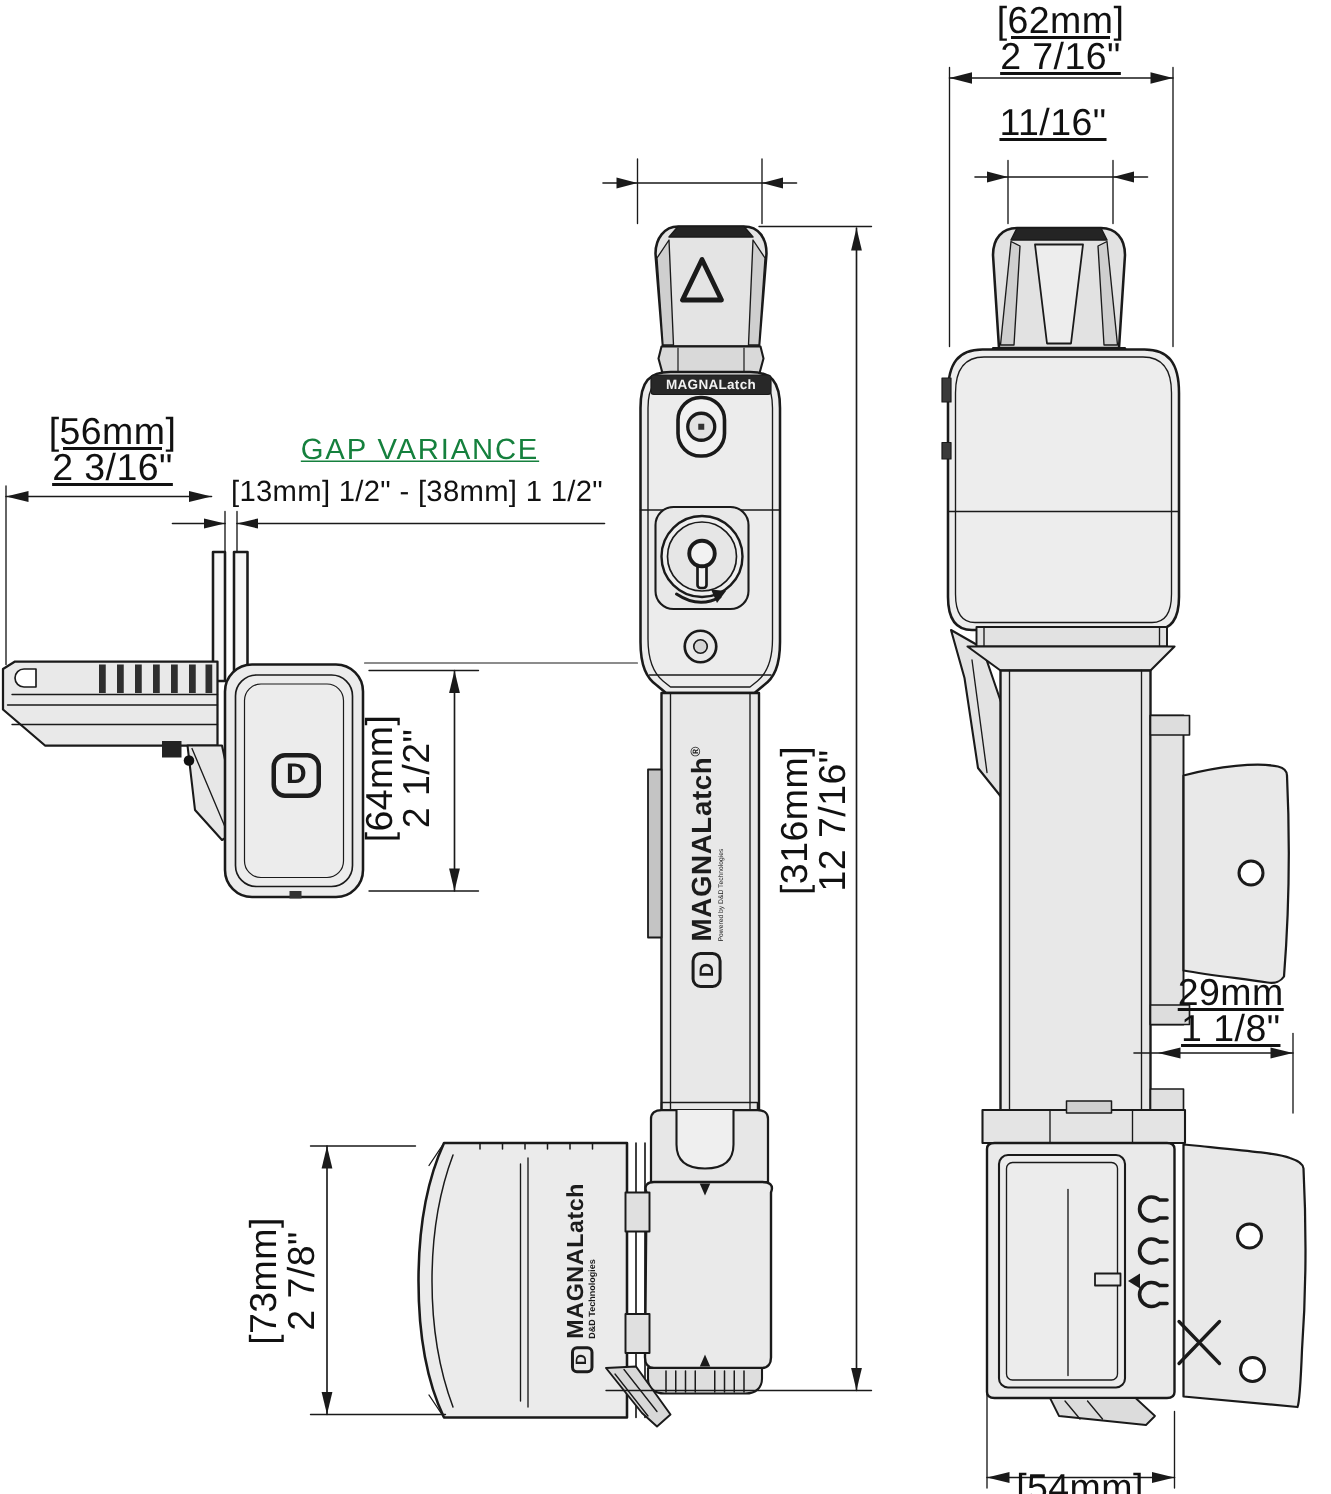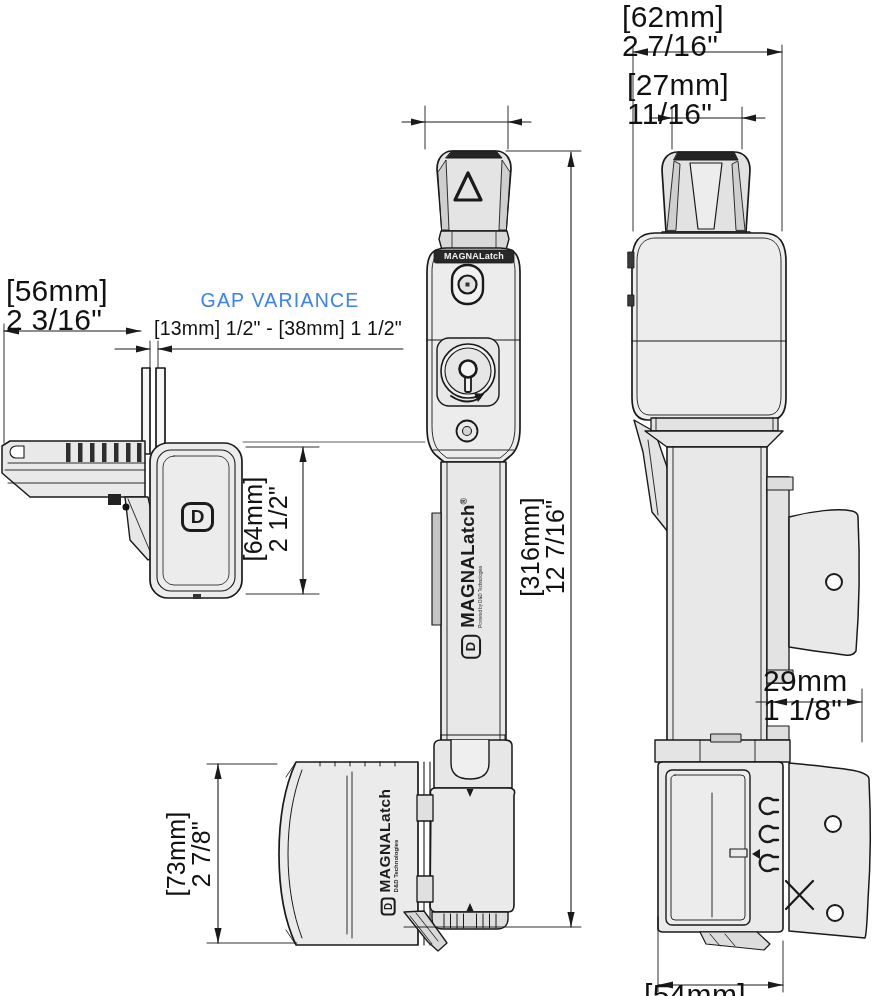--- a/index.html
+++ b/index.html
@@ -1,21 +1,21 @@
 <!DOCTYPE html>
 <html><head>
 <meta charset="utf-8">
 <style>
   * { margin:0; padding:0; box-sizing:border-box; }
   html,body { background:#ffffff; font-family:"Liberation Sans", sans-serif; }
   .canvas { position:relative; width:887px; height:996px; background:#ffffff; color:#111111; overflow:hidden; }
   .art { position:absolute; left:0; top:0; }
-  .dim { position:absolute; font-size:30px; line-height:0.97; color:#111111; letter-spacing:0.3px; white-space:nowrap; }
+  .dim { position:absolute; text-align:center; font-size:25px; line-height:0.97; color:#111111; letter-spacing:0.3px; white-space:nowrap;text-decoration:underline; }
   .dim-rot { position:absolute; text-align:center; font-size:25px; line-height:0.99; color:#111111; letter-spacing:0.3px; white-space:nowrap; transform:translate(-50%,-50%) rotate(-90deg); }
-  .gap-title { position:absolute; font-size:19.5px; letter-spacing:1.2px; text-align:center; color:#3b82f6; white-space:nowrap; }
+  .gap-title { position:absolute; font-size:19.5px; letter-spacing:1.2px; text-align:center; color:#15803d; white-space:nowrap;text-decoration:underline; }
   .gap-range { position:absolute; font-size:19.5px; text-align:center; color:#111111; white-space:nowrap; letter-spacing:0.2px; }
   .band-label { position:absolute; color:#f2f2f2; font-size:9px; font-weight:bold; text-align:center; letter-spacing:0.2px; line-height:13px; overflow:hidden; }
   .brand-rot { position:absolute; transform:translate(-50%,-50%) rotate(-90deg); display:flex; align-items:center; }
   .dlogo { border:2.5px solid #1c1c1c; border-radius:6px; font-weight:bold; display:flex; align-items:center; justify-content:center; color:#1c1c1c; background:transparent; }
   .dlogo-abs { position:absolute; border:3px solid #1c1c1c; border-radius:9px; font-weight:bold; display:flex; align-items:center; justify-content:center; color:#1c1c1c; }
   .brand-col { text-align:left; }
   .brand-main { font-weight:bold; color:#1c1c1c; letter-spacing:0.4px; line-height:1; }
   .brand-reg { font-size:9px; vertical-align:super; font-weight:bold; }
   .brand-tag { color:#1c1c1c; line-height:1.2; }
 </style>
@@ -240,21 +240,20 @@
       </g>
     </g>
   </svg>
 
   <div class="dim" style="left:622px; top:2px; width:170px;">
     <div>[62mm]</div>
     <div>2 7/16"</div>
   </div>
 
   <div class="dim" style="left:627px; top:70px; width:150px;">
-    <div>[27mm]</div>
     <div>11/16"</div>
   </div>
 
 
   <div class="dim" style="left:6px; top:276px; width:138px;">
     <div>[56mm]</div>
     <div>2 3/16"</div>
   </div>
 
   <div class="gap-title" style="left:175px; top:289px; width:210px;">GAP VARIANCE</div>
@@ -263,21 +262,21 @@
   <div class="dim-rot" style="left:266px; top:519px;">
     <div>[64mm]</div>
     <div>2 1/2"</div>
   </div>
 
   <div class="dim-rot" style="left:543px; top:547px;">
     <div>[316mm]</div>
     <div>12 7/16"</div>
   </div>
 
-  <div class="dim" style="left:763px; top:650px; width:115px;margin-top:16px;">
+  <div class="dim" style="left:763px; top:650px; width:115px;">
     <div>29mm</div>
     <div>1 1/8"</div>
   </div>
 
   <div class="dim-rot" style="left:189px; top:854px;">
     <div>[73mm]</div>
     <div>2 7/8"</div>
   </div>
 
   <div class="dim" style="left:644px; top:936px; width:152px;margin-top:44px;">

